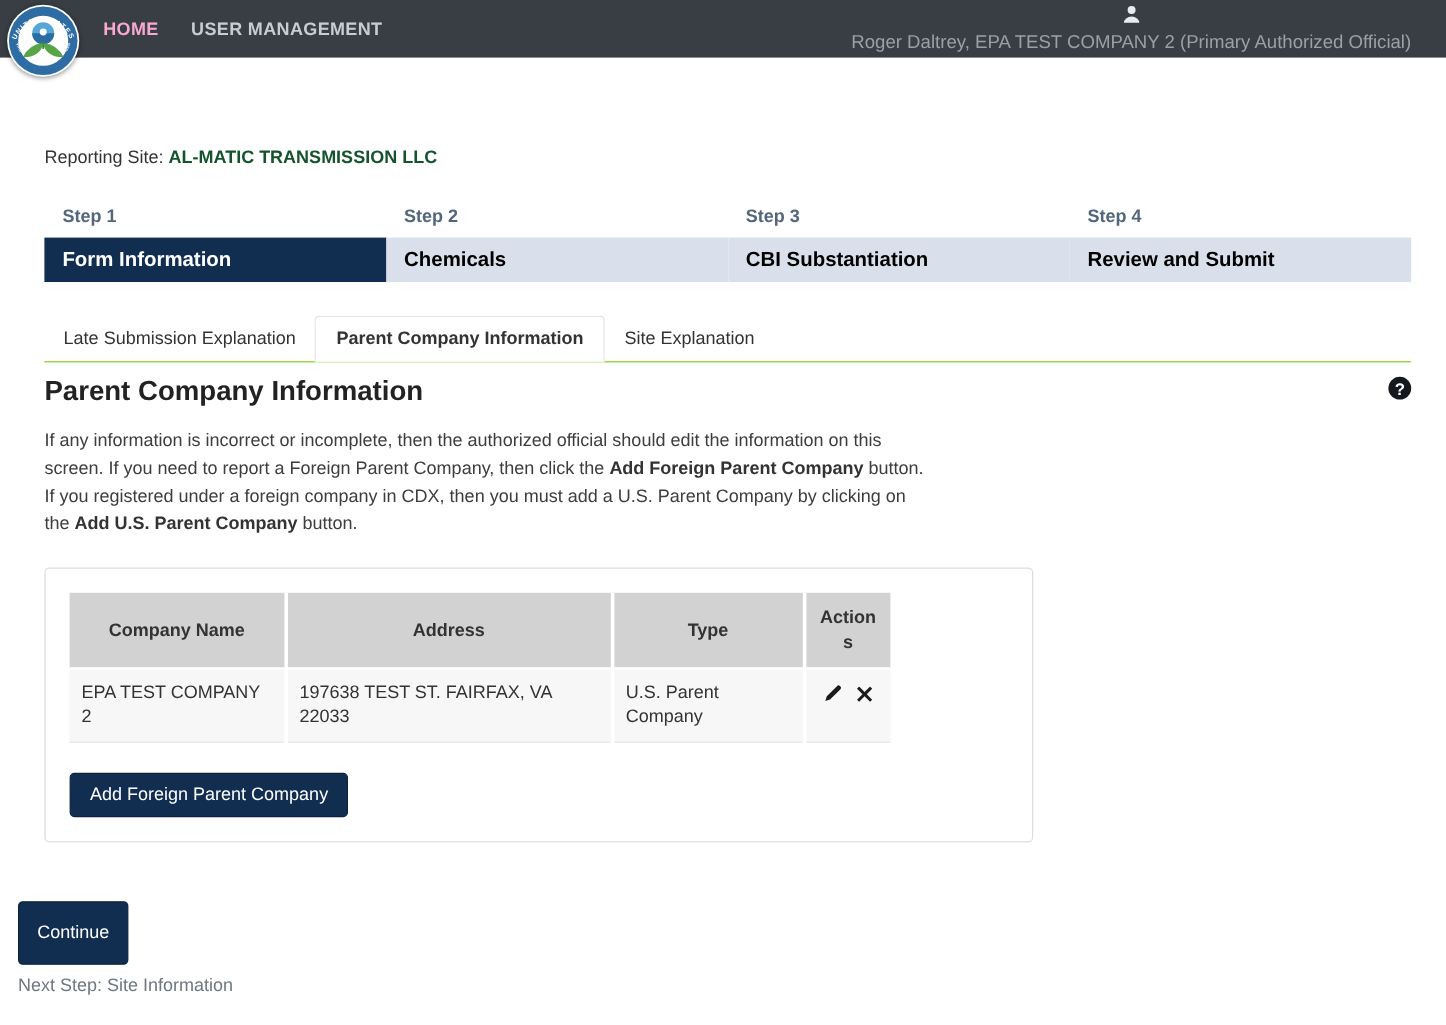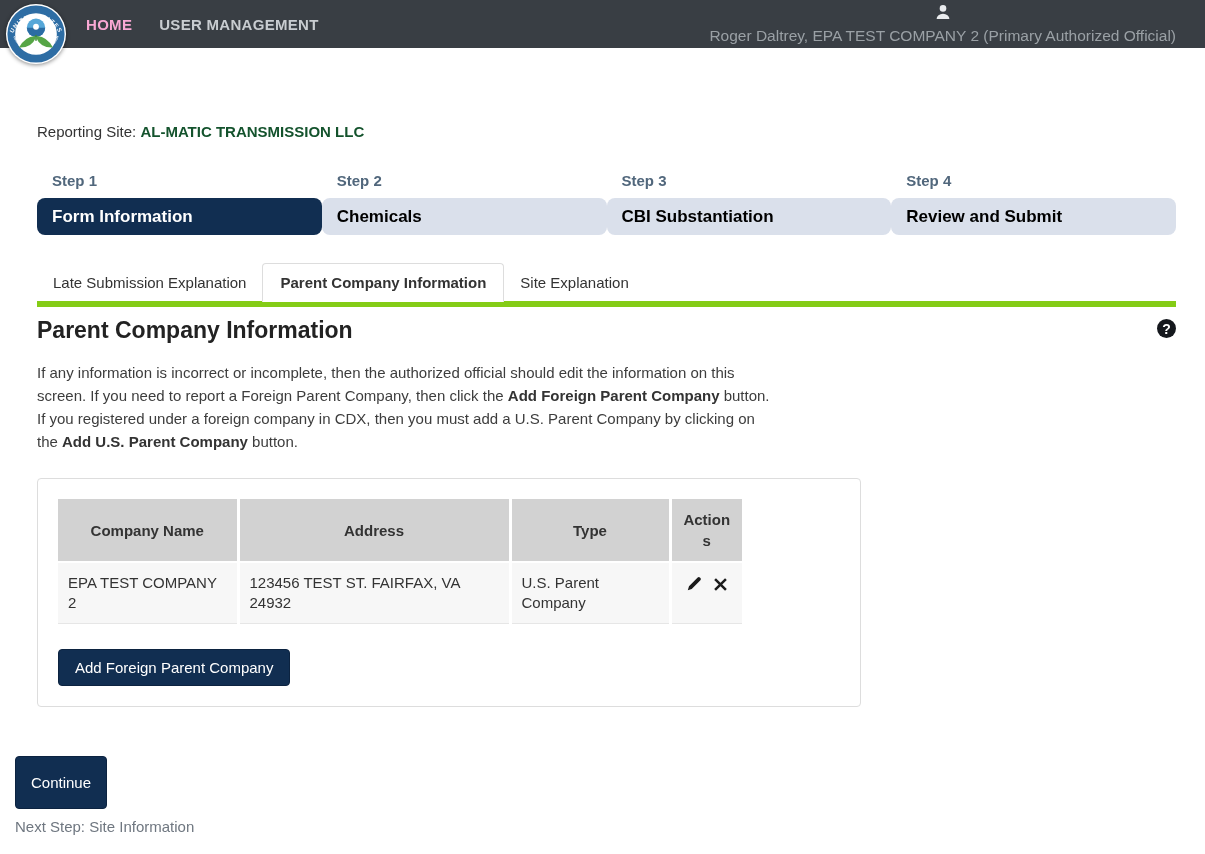--- a/index.html
+++ b/index.html
@@ -34,26 +34,26 @@
 
   .reporting-site { padding-top: 75px; font-size: 15px; color: #333; }
   .reporting-site strong { color: #14532d; margin-top: 16px; }
 
   
   .steps-labels { display: grid; grid-template-columns: repeat(4, 1fr); margin-top: 32px; }
   .step-label { color: #51677c; font-weight: bold; font-size: 15px; padding-left: 15px; }
   .steps-bar { display: grid; grid-template-columns: repeat(4, 1fr); margin-top: 9px; }
   .step-cell {
     height: 37px; background: #dae0eb; color: #000; font-weight: bold; font-size: 17px;
-    display: flex; align-items: center; padding: 0 15px; cursor: pointer; border-radius: 8px;
+    display: flex; align-items: center; padding: 0 15px; cursor: pointer;
   }
   .step-cell.active { background: #112e51; color: #fff; }
 
   
-  .tabs { display: flex; margin-top: 28px; border-bottom: 6px solid #84cc16; }
+  .tabs { display: flex; margin-top: 28px; border-bottom: 1px solid #84cc16; }
   .tab {
     padding: 10px 15px; font-size: 15px; color: #333; text-decoration: none; cursor: pointer;
     background: transparent; border: 1px solid transparent; margin-bottom: -1px;
   }
   .tab.active {
     font-weight: bold; background: #fff; border: 1px solid #ddd; border-bottom-color: #fff;
     border-radius: 4px 4px 0 0; padding: 10px 17px;
   }
 
   
@@ -192,21 +192,21 @@
           <tr>
             <th>Company Name</th>
             <th>Address</th>
             <th>Type</th>
             <th>Actions</th>
           </tr>
         </thead>
         <tbody>
           <tr>
             <td>EPA TEST COMPANY 2</td>
-            <td>123456 TEST ST. FAIRFAX, VA 24932</td>
+            <td>197638 TEST ST. FAIRFAX, VA 22033</td>
             <td>U.S. Parent Company</td>
             <td class="actions-cell">
               <a class="icon-btn" title="">
                 <svg viewBox="0 0 16 16" width="16" height="16" aria-hidden="true">
                   <path d="M11.7 1.6 a1.55 1.55 0 0 1 2.2 0 l0.5 0.5 a1.55 1.55 0 0 1 0 2.2 L5.7 13 l-3.9 1.2 L3 10.3 Z" fill="#1b1b1b"></path>
                 </svg>
               </a>
               <a class="icon-btn" title="">
                 <svg viewBox="0 0 14 14" width="13" height="13" aria-hidden="true">
                   <path d="M2.1 0.2 L7 5.1 L11.9 0.2 L13.8 2.1 L8.9 7 L13.8 11.9 L11.9 13.8 L7 8.9 L2.1 13.8 L0.2 11.9 L5.1 7 L0.2 2.1 Z" fill="#1b1b1b"></path>

